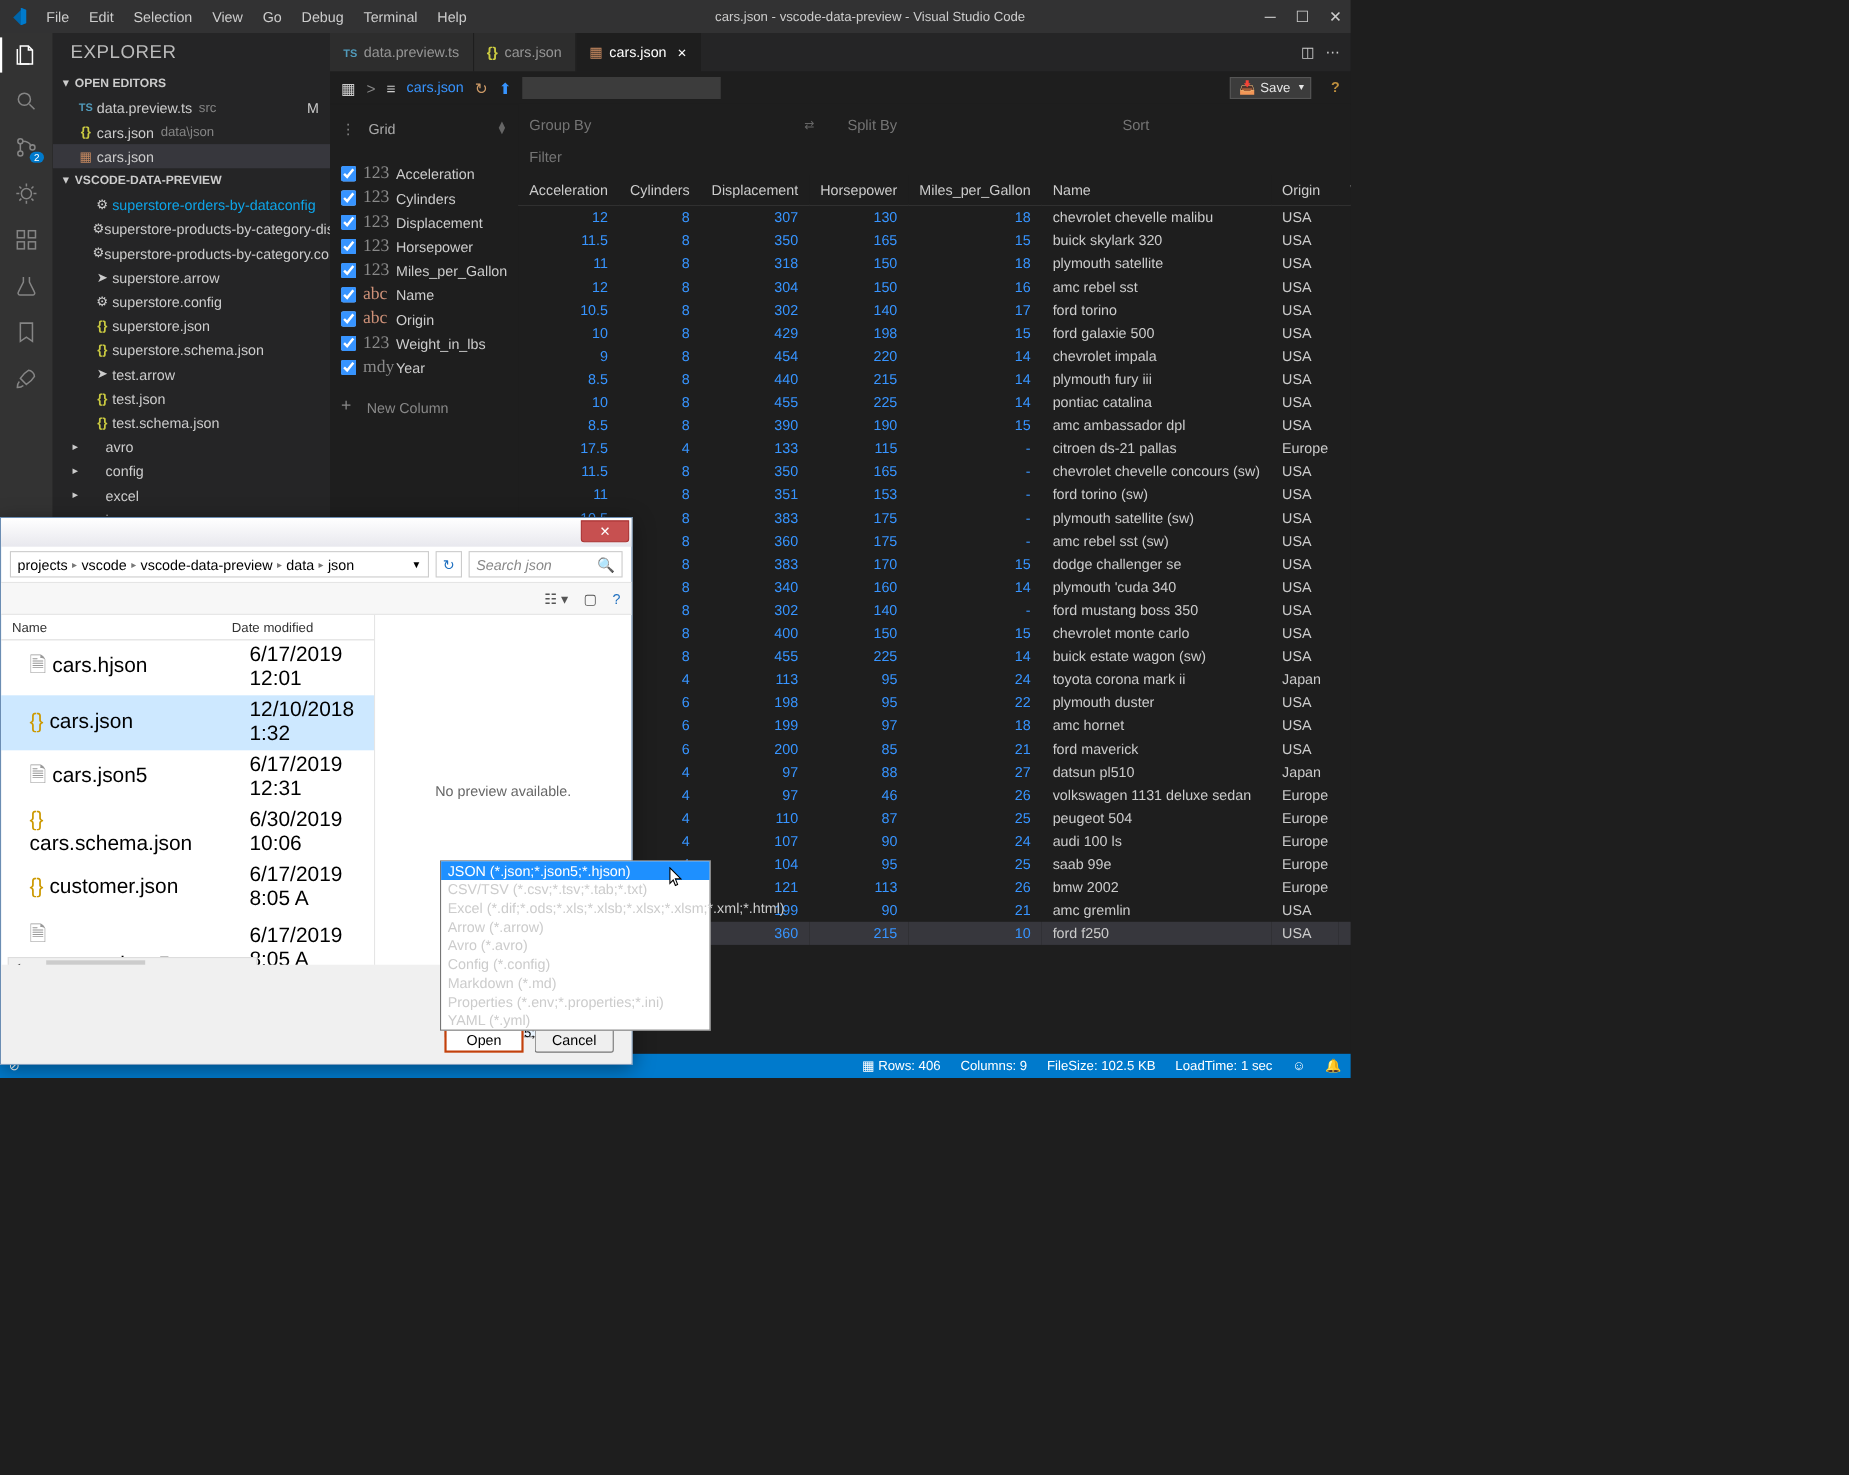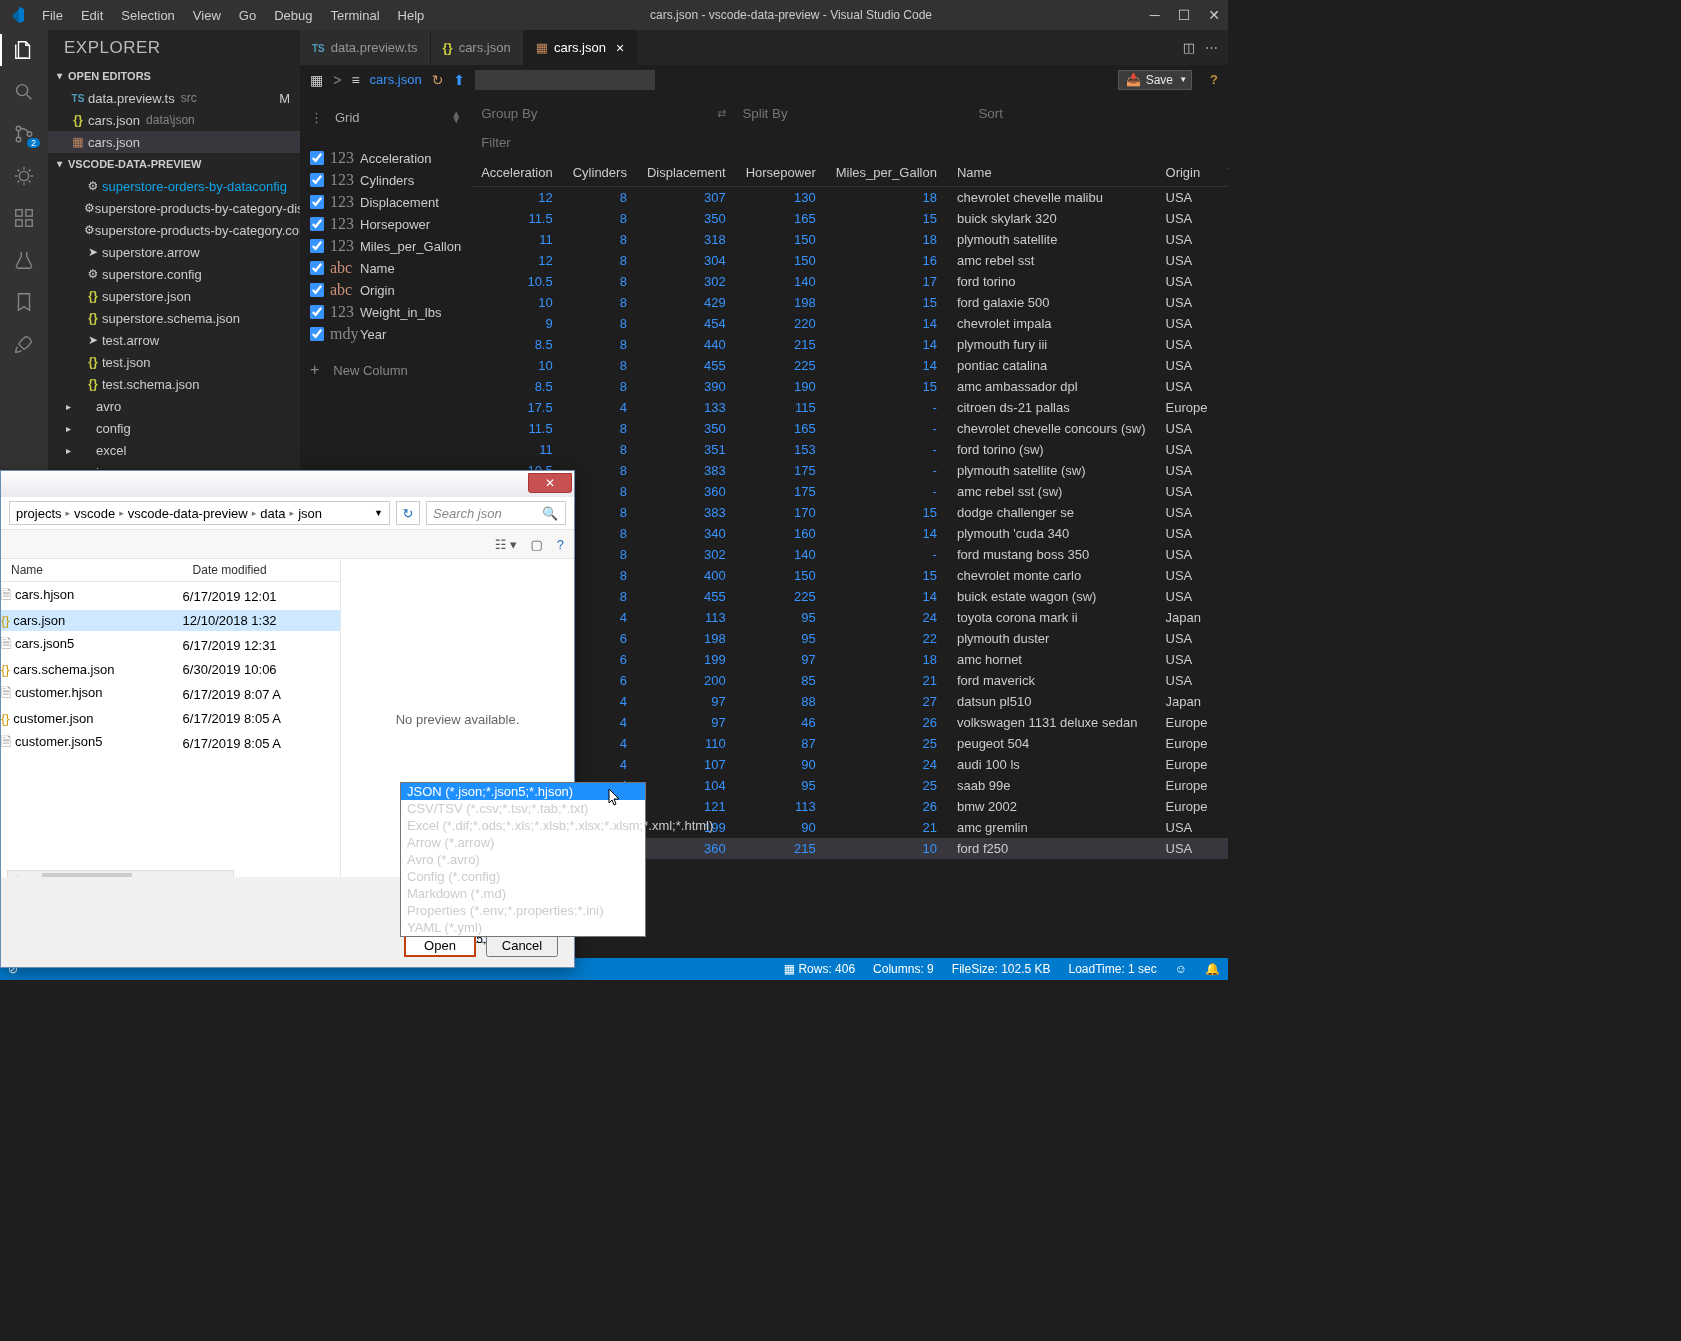--- a/index.html
+++ b/index.html
@@ -67,21 +67,21 @@
 .col-item input[type=checkbox] { accent-color: #3794ff; width: 14px; height: 14px; }
 .col-item .type { color: #888; font-size: 16px; width: 24px; font-family: Liberation Serif, serif; }
 .col-item .type.num { color: #8a8a8a; }
 .col-item .type.txt { color: #ce9178; }
 .col-item .cname { color: #cccccc; }
 .new-col { margin-top: 16px; display: flex; align-items: center; gap: 14px; color: #888; }
 .new-col span:first-child { font-size: 16px; }
 
 
 .grid-area { flex: 1; display: flex; flex-direction: column; }
-.grid-controls { height: 36px; display: flex; align-items: center; gap: 16px; padding: 0 10px; }
+.grid-controls { height: 36px; display: flex; align-items: center; gap: 30px; padding: 0 10px; }
 .grid-controls input { background: transparent; border: none; color: #888; height: 22px; width: 220px; outline: none; }
 .swap-icon { color: #666; font-size: 11px; }
 .filter-row { height: 28px; padding: 0 10px; }
 .filter-row input { background: transparent; border: none; color: #888; height: 22px; width: 200px; outline: none; }
 
 
 .data-table { flex: 1; overflow: auto; position: relative; }
 .data-table table { border-collapse: collapse; width: 100%; }
 .data-table th { text-align: left; padding: 6px 10px; font-weight: 400; color: #cccccc; font-size: 13px; position: sticky; top: 0; background: #1e1e1e; border-bottom: 1px solid #333; }
 .data-table th.num { text-align: right; }
@@ -104,21 +104,21 @@
 .fd-nav .breadcrumb span.sep { color: #777; font-size: 9px; }
 .fd-nav .breadcrumb .bcdrop { margin-left: auto; font-size: 9px; }
 .fd-nav .refresh { width: 24px; height: 24px; border: 1px solid #ccc; display: flex; align-items: center; justify-content: center; color: #1e6fbf; }
 .fd-nav .search { width: 140px; height: 24px; border: 1px solid #ccc; display: flex; align-items: center; padding: 0 6px; color: #888; font-style: italic; }
 .fd-nav .search .sicon { margin-left: auto; color: #1e6fbf; font-style: normal; }
 .fd-tools { height: 30px; border-top: 1px solid #e5e5e5; border-bottom: 1px solid #e5e5e5; display: flex; align-items: center; justify-content: flex-end; padding: 0 10px; gap: 14px; color: #555; background: #f7f7f7; }
 .fd-body { display: flex; height: 320px; }
 .fd-list { width: 340px; border-right: 1px solid #e5e5e5; overflow: auto; }
 .fd-list table { width: 100%; border-collapse: collapse; }
 .fd-list th { text-align: left; font-weight: 400; font-size: 12px; padding: 4px 10px; border-bottom: 1px solid #e5e5e5; color: #333; }
-.fd-list td { padding: 3px 0; font-size: 13px; }
+.fd-list td { padding: 3px 26px; font-size: 19px; }
 .fd-list tr.sel td { background: #cde8ff; }
 .fd-list .jicon { color: #c90; }
 .fd-preview { flex: 1; display: flex; align-items: center; justify-content: center; color: #666; font-size: 13px; }
 .fd-dropdown { position: absolute; left: 400px; top: 782px; width: 246px; background: #fff; border: 1px solid #767676; z-index: 200; font-size: 13px; }
 .fd-dropdown div { padding: 1px 6px; white-space: nowrap; cursor: pointer; }
 .fd-dropdown div.sel { background: #1e90ff; color: #fff; }
 .fd-bottom { position: absolute; bottom: 0; left: 0; right: 0; height: 90px; background: #f0f0f0; padding: 12px 12px 8px 12px; }
 .fd-filter { position: absolute; right: 22px; top: 44px; width: 148px; height: 22px; border: 1px solid #7a7a7a; background: #e9f4fe; display: flex; align-items: center; padding: 0 4px; font-size: 12px; }
 .fd-filter .drop { margin-left: auto; font-size: 9px; }
 .fd-buttons { position: absolute; right: 16px; bottom: 10px; display: flex; gap: 10px; }
@@ -847,24 +847,20 @@
             </tr>
             <tr>
               <td><span style="color:#999">🗎</span> cars.json5</td>
               <td>6/17/2019 12:31</td>
             </tr>
             <tr>
               <td><span class="jicon">{}</span> cars.schema.json</td>
               <td>6/30/2019 10:06</td>
             </tr>
             <tr>
-              <td><span style="color:#999">🗎</span> customer.hjson</td>
-              <td>6/17/2019 8:07 A</td>
-            </tr>
-            <tr>
               <td><span class="jicon">{}</span> customer.json</td>
               <td>6/17/2019 8:05 A</td>
             </tr>
             <tr>
               <td><span style="color:#999">🗎</span> customer.json5</td>
               <td>6/17/2019 8:05 A</td>
             </tr>
           </tbody>
         </table>
     </div>

